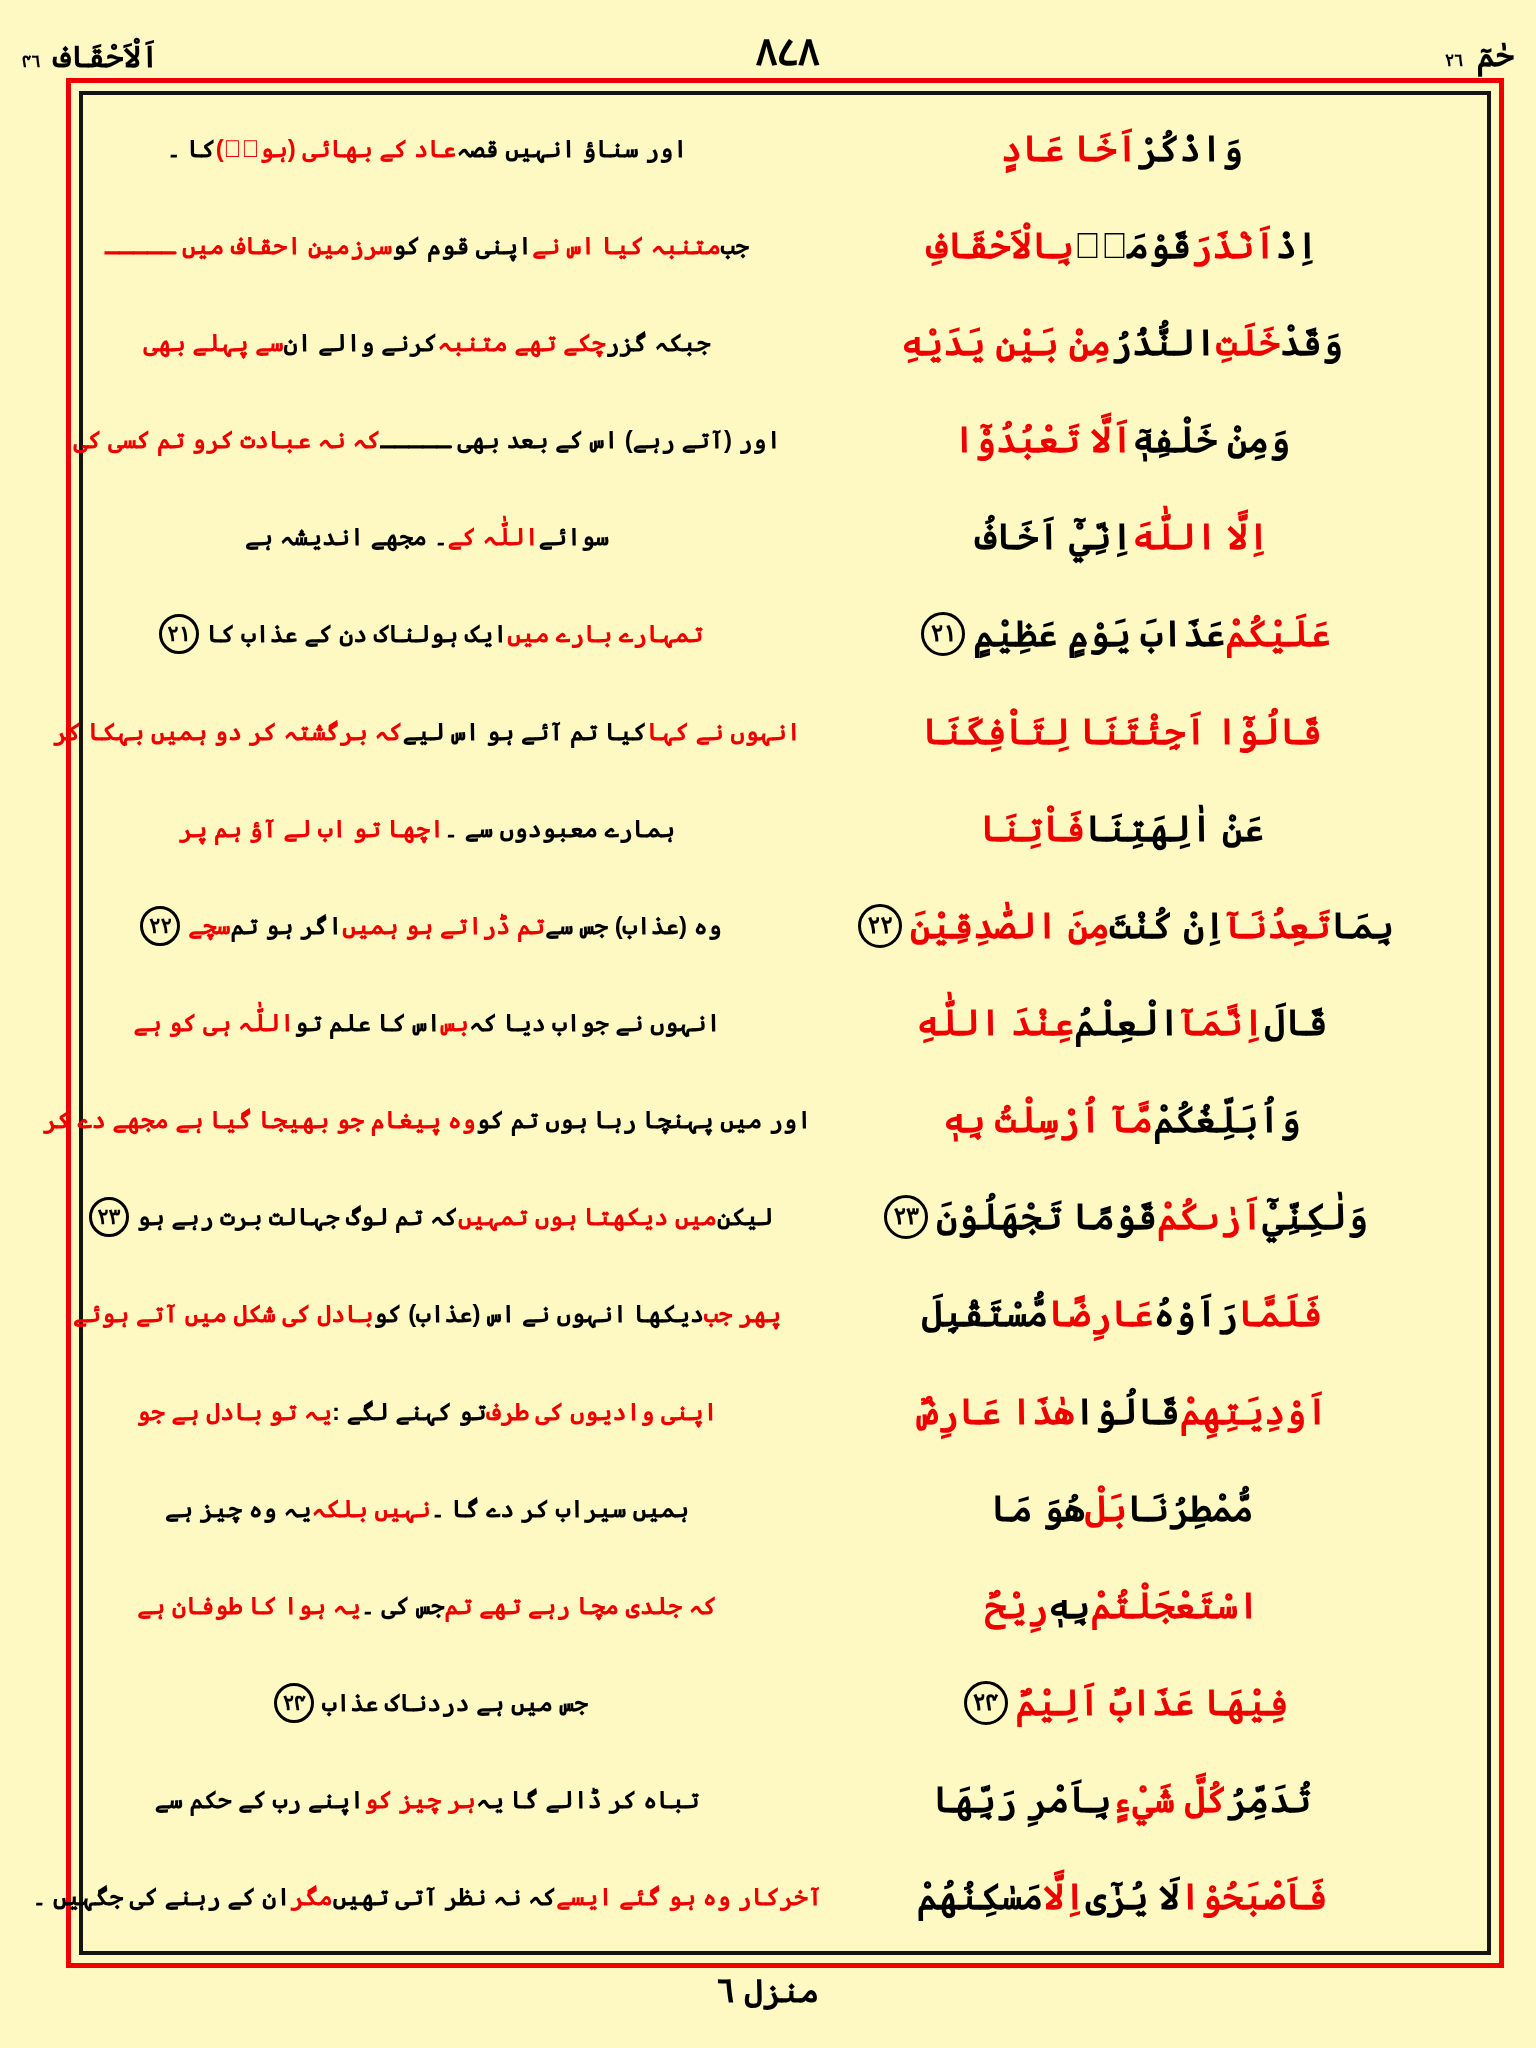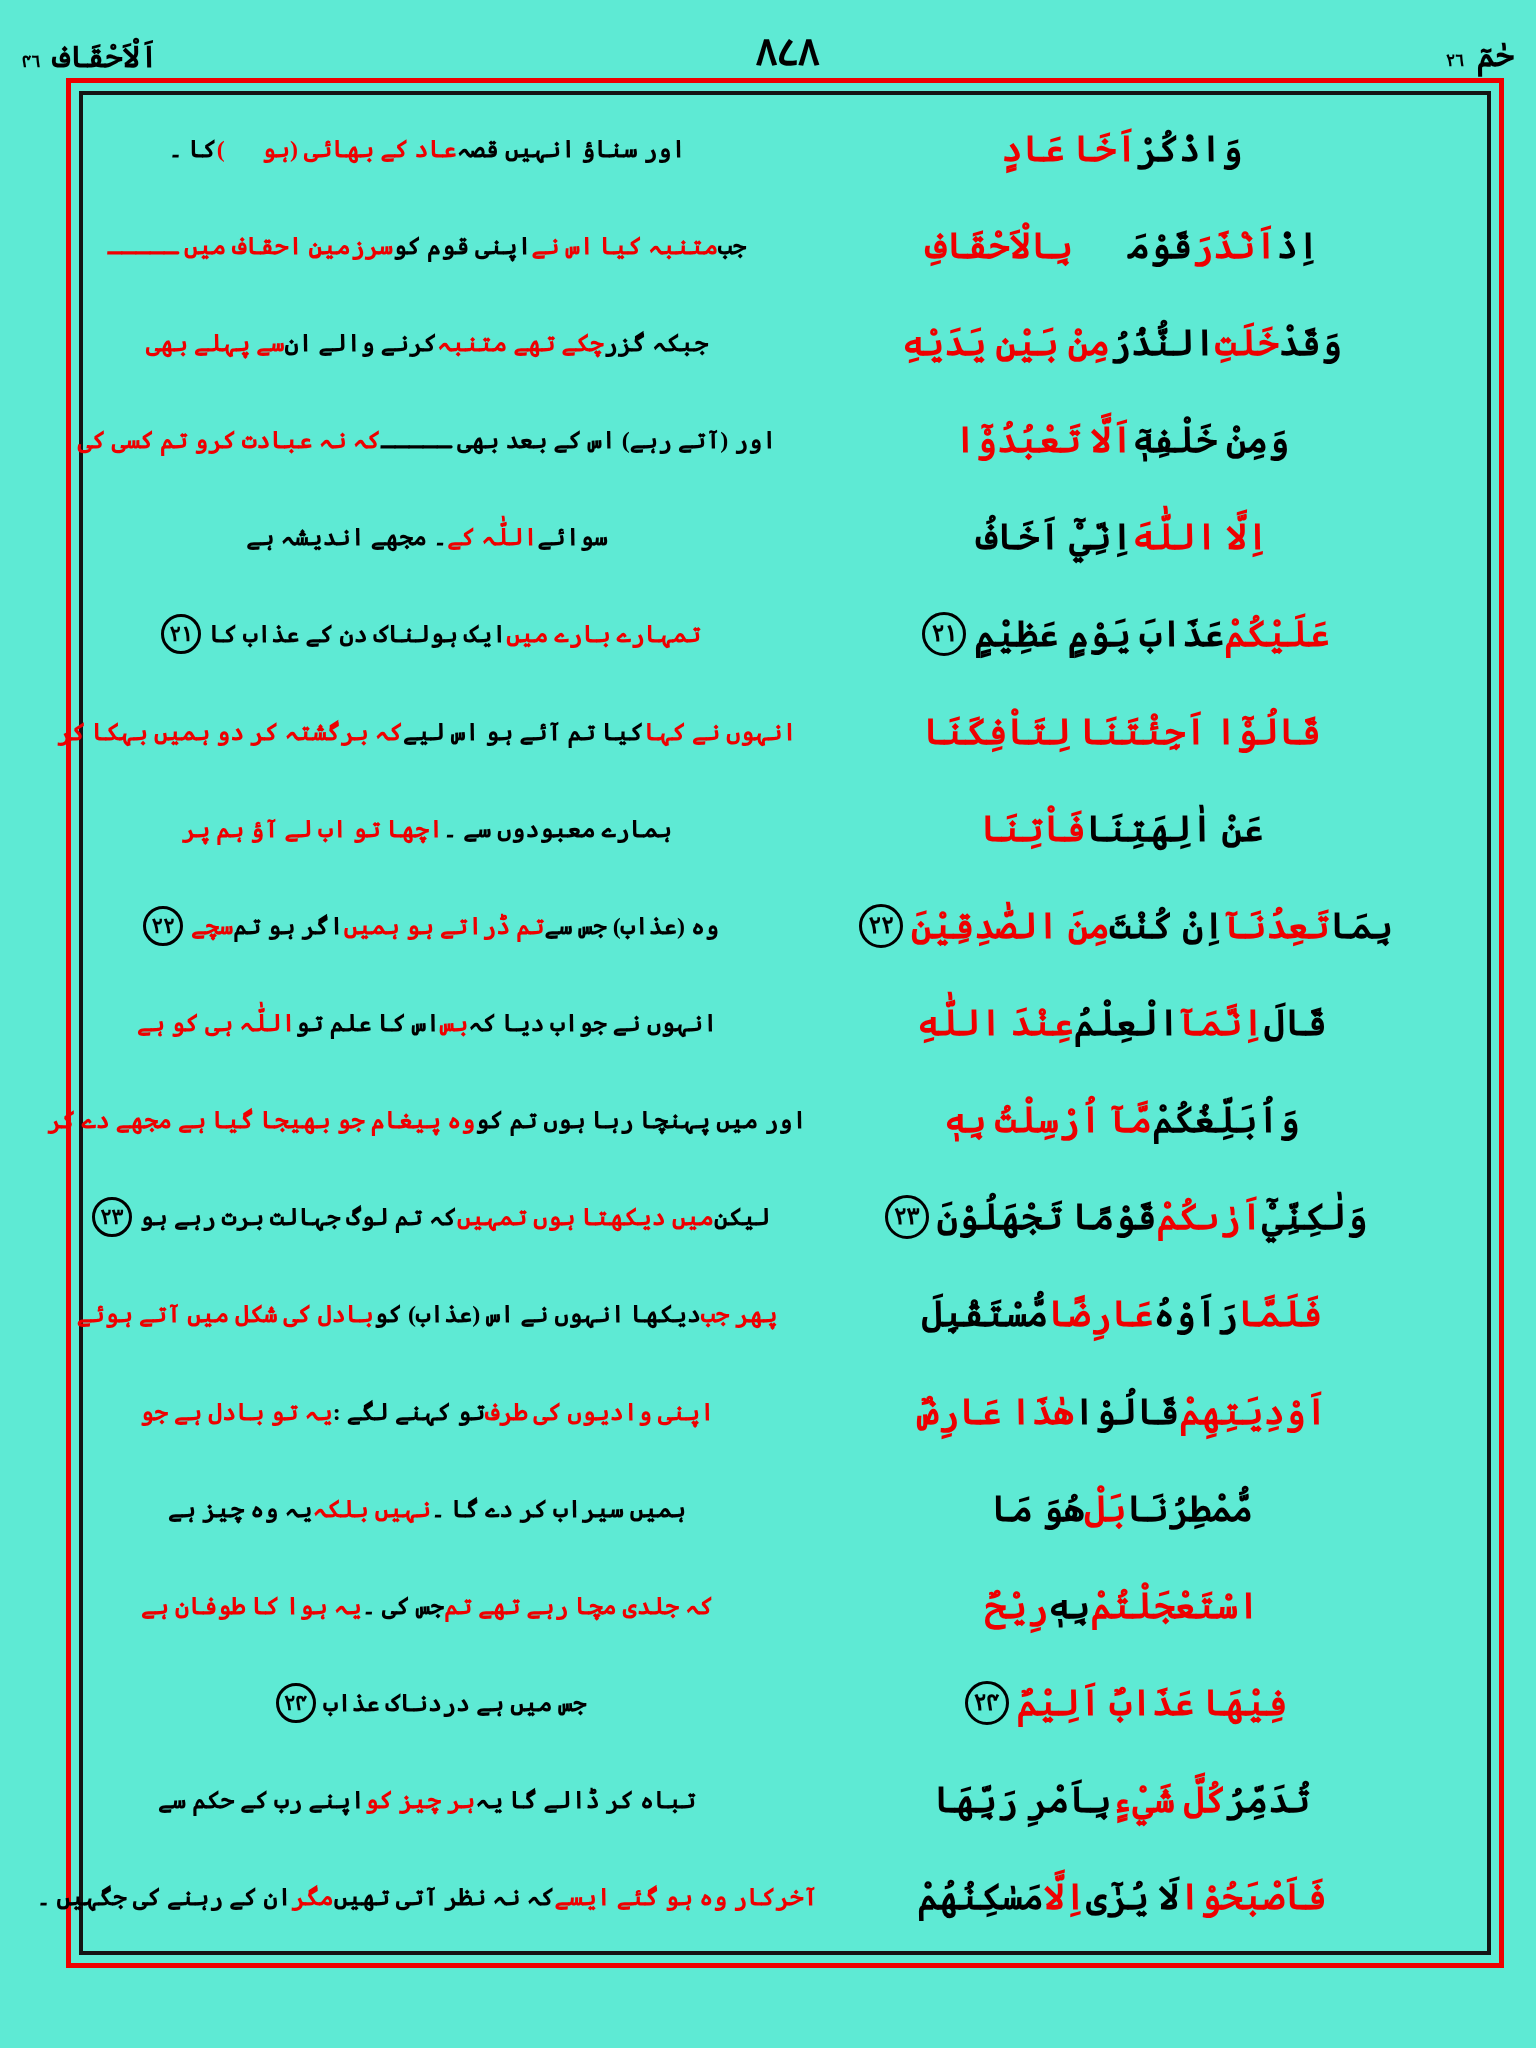--- a/index.html
+++ b/index.html
@@ -1,21 +1,21 @@
 <!DOCTYPE html>
 <html lang="ur" style="--red: #ee0000;"><head>
 <meta charset="utf-8">
 <style>
   * { margin:0; padding:0; box-sizing:border-box; }
   html,body { background:#ffffff; }
   .page {
     position:relative;
     width:1536px; height:2048px;
-    background:#5eead4;
-    font-family:Liberation Serif, serif;
+    background:#fef9c3;
+    font-family:Liberation Sans, sans-serif;
     overflow:hidden;
   }
   
   .header {
     position:absolute; top:16px; left:22px; right:22px; height:58px;
     display:flex; justify-content:space-between; align-items:flex-end;
     color:#000;
   }
   .hdr-item { font-weight:bold; white-space:nowrap; }
   .surah-name { font-size:30px; }
@@ -307,14 +307,15 @@
         </div>
         <div class="cell arabic-line" dir="rtl">
           <span class="seg red">فَاَصْبَحُوْا</span> 
           <span class="seg black">لَا يُرٰٓى</span> 
           <span class="seg red">اِلَّا</span> 
           <span class="seg black">مَسٰكِنُهُمْ</span> 
         </div>
       </div>
     </div>
 
+  <div class="footer">منزل ۶</div>
 
 </div>
 
 </body></html>

